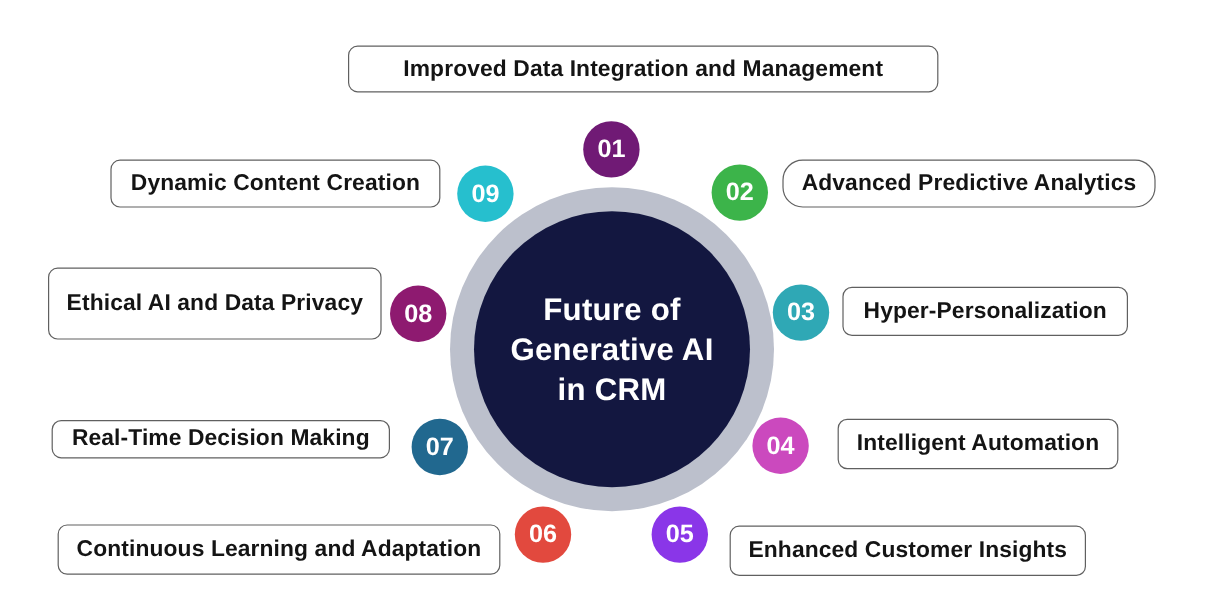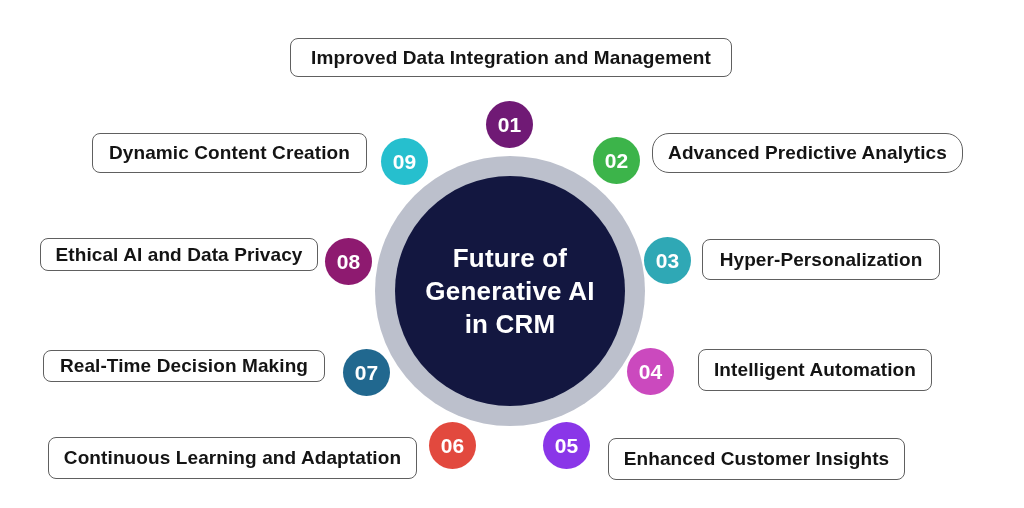--- a/index.html
+++ b/index.html
@@ -68,42 +68,42 @@
     text-align: center;
     font-weight: bold;
     font-size: 19px;
     color: #141414;
     z-index: 2;
     letter-spacing: 0.1px;
   }
 
   
   .b01 { left: 486px; top: 101px; }
-  .x01 { left: 290px; top: 38px;  width: 442px; height: 39px; }
+  .x01 { left: 290px; top: 38px;  width: 492px; height: 39px; }
 
   .b02 { left: 593px; top: 137px; }
   .x02 { left: 652px; top: 133px; width: 311px; height: 40px; border-radius: 17px; }
 
   .b03 { left: 644px; top: 237px; }
   .x03 { left: 702px; top: 239px; width: 238px; height: 41px; }
 
   .b04 { left: 627px; top: 348px; }
   .x04 { left: 698px; top: 349px; width: 234px; height: 42px; }
 
   .b05 { left: 543px; top: 422px; }
   .x05 { left: 608px; top: 438px; width: 297px; height: 42px; }
 
   .b06 { left: 429px; top: 422px; }
   .x06 { left: 48px;  top: 437px; width: 369px; height: 42px; }
 
   .b07 { left: 343px; top: 349px; }
   .x07 { left: 43px;  top: 350px; width: 282px; height: 32px; }
 
   .b08 { left: 325px; top: 238px; }
-  .x08 { left: 40px;  top: 238px; width: 278px; height: 33px; }
+  .x08 { left: 40px;  top: 223px; width: 278px; height: 60px; }
 
   .b09 { left: 381px; top: 138px; }
   .x09 { left: 92px;  top: 133px; width: 275px; height: 40px; }
 </style>
 </head>
 <body>
 
 <div class="canvas">
 
   <div class="hub-ring" style="background-color: rgb(188, 192, 204);"></div>

